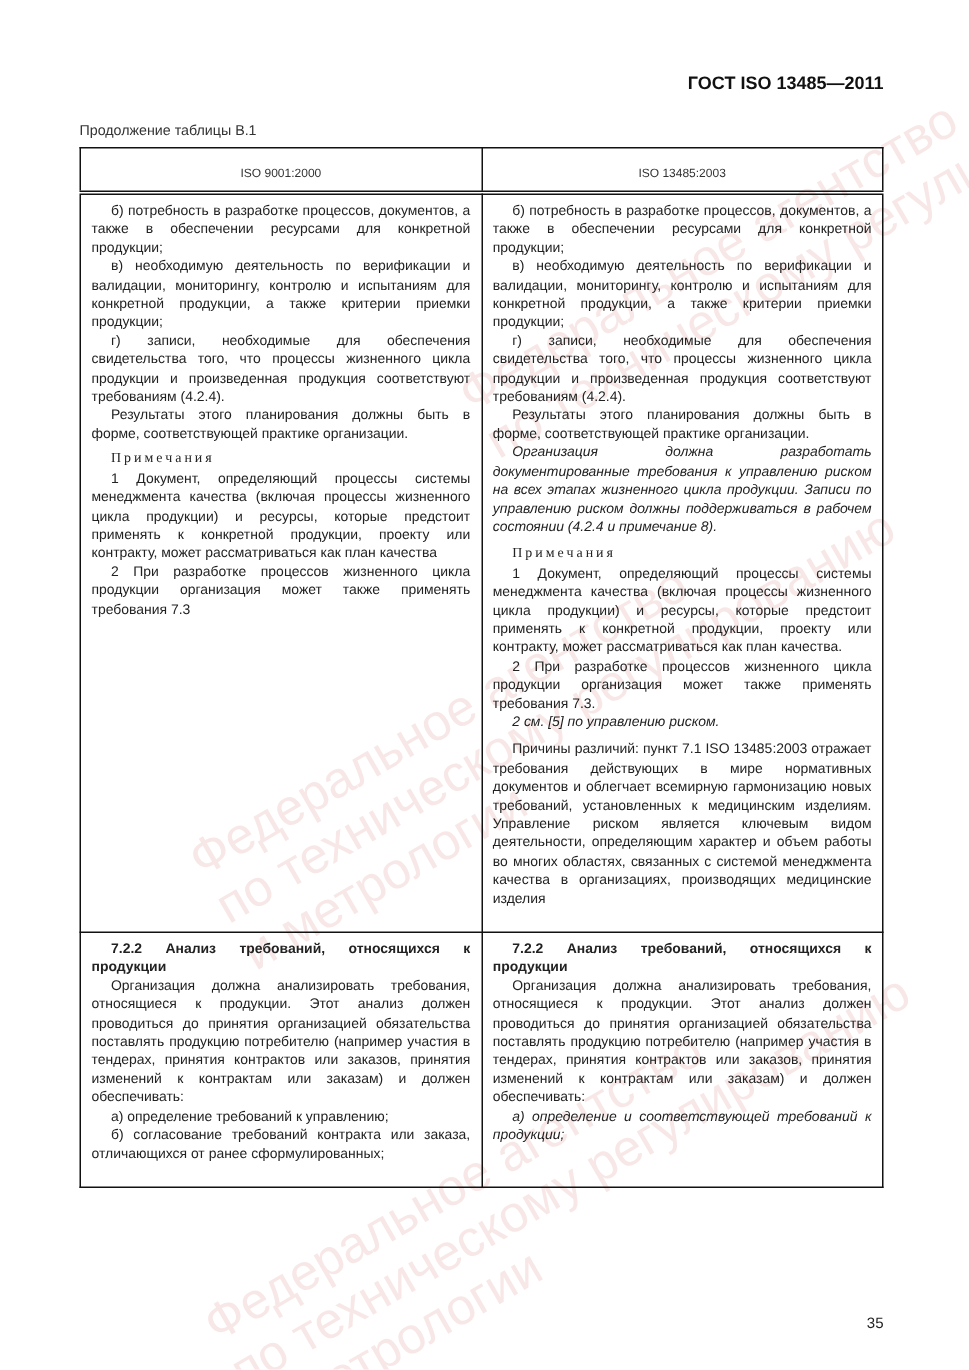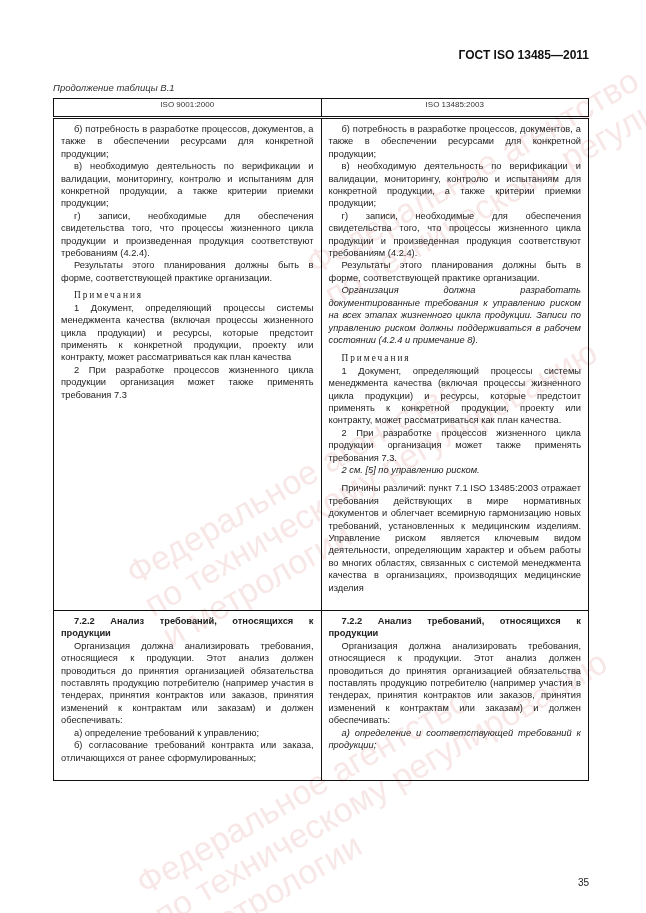--- a/index.html
+++ b/index.html
@@ -1,23 +1,23 @@
 <!DOCTYPE html>
 <html><head>
 <meta charset="utf-8">
 <style>
   html, body { margin: 0; padding: 0; background: #ffffff; }
   body { width: 646px; height: 913px; position: relative; overflow: hidden;
          font-family: "Liberation Sans", sans-serif; color: #222; }
   .doc-code { position: absolute; right: 57px; top: 48px; font-size: 12px; font-weight: bold; color: #111; }
-  .caption { position: absolute; left: 53px; top: 82px; font-size: 9.5px; font-style: italic; color: #333; }
+  .caption { position: absolute; left: 53px; top: 82px; font-size: 9.5px; color: #333; }
   table.main { position: absolute; left: 53px; top: 98px; width: 536px; border-collapse: collapse;
                table-layout: fixed; font-size: 9.3px; line-height: 12.4px; }
   table.main td, table.main th { border: 1px solid #111; vertical-align: top; padding: 4px 7px 16px 7px; text-align: justify; }
-  table.main th { font-weight: normal; font-size: 8px; text-align: center; height: 14px; padding: 0 4px 3px; color: #333; }
+  table.main th { font-weight: normal; font-size: 8px; text-align: center; height: 14px; padding: 11px 4px 3px; color: #333; }
   table.main thead tr { border-bottom: 3px double #111; }
   .col { width: 50%; }
   p { margin: 0; text-indent: 13px; }
   .it { font-style: italic; }
   .b { font-weight: bold; }
   .spaced { letter-spacing: 2px; margin-top: 5px; font-family: Liberation Serif, serif; }
   .gap { margin-top: 6px; }
   .page-num { position: absolute; right: 57px; top: 833px; font-size: 10px; color: #222; margin-top: 44px; }
   .wm { position: absolute; color: rgba(215, 120, 120, 0.18); font-size: 34px; transform: rotate(-30deg);
         transform-origin: left top; white-space: nowrap; pointer-events: none; line-height: 36px; }

